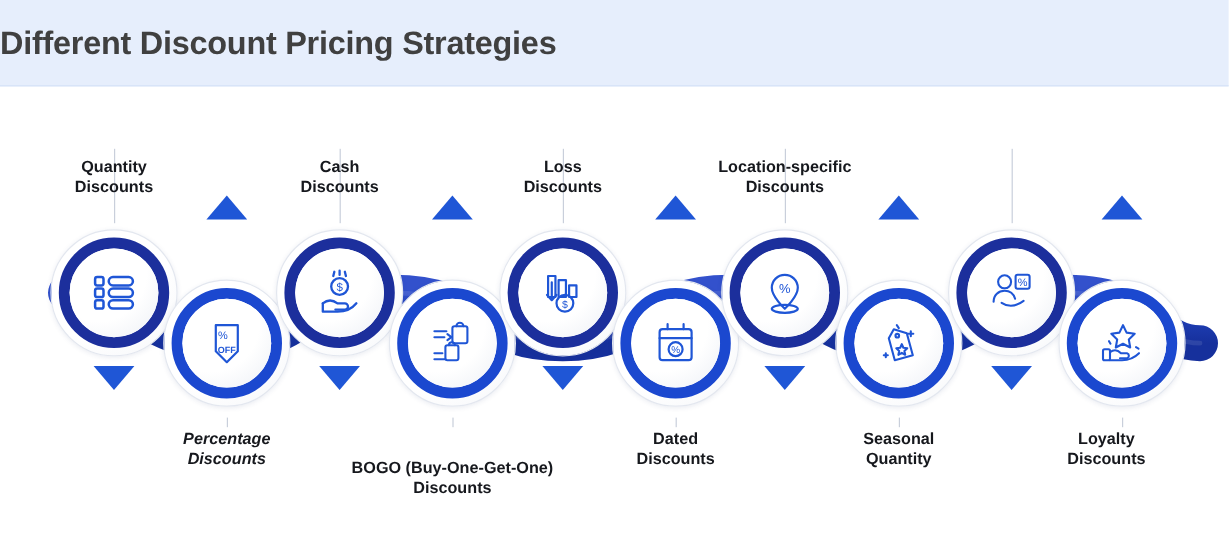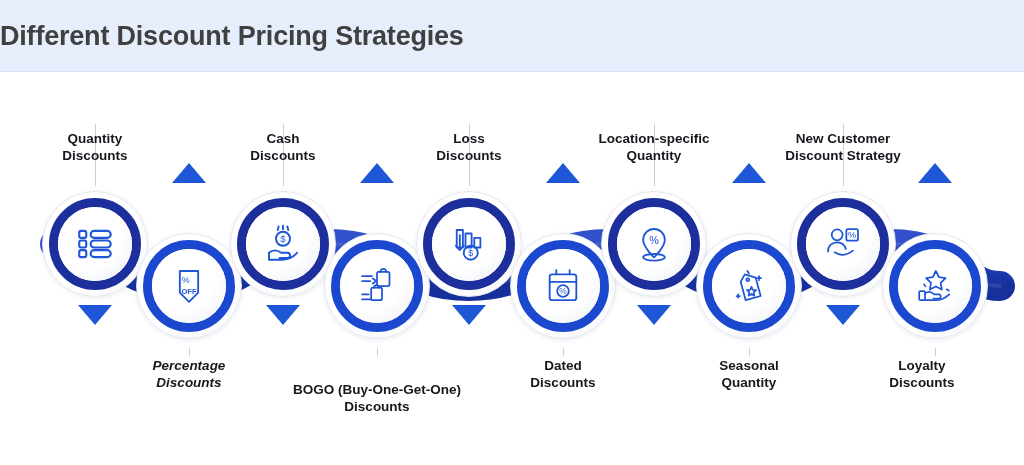--- a/index.html
+++ b/index.html
@@ -257,21 +257,21 @@
           <text x="24" y="34" font-size="10" font-family="Liberation Sans, sans-serif" fill="#1f56d6" stroke="none" text-anchor="middle">%</text>
         </svg>
       </div>
     </div>
     <div class="leader" style="left:563px; top:276px; height:8px;"></div>
     <div class="label" style="left:493px; top:285px; width:140px;">Dated
 Discounts</div>
 
     <div class="leader" style="left:654px; top:52px; height:62px;"></div>
     <div class="label" style="left:569px; top:58px; width:170px;">Location-specific
-Quantity</div>
+Discounts</div>
     <div class="node top" style="left:608px; top:126px;">
       <div class="halo"></div>
       <div class="ring"></div>
       <div class="disc">
         <svg width="40" height="40" viewBox="0 0 48 48" fill="none" stroke="#1f56d6" stroke-width="2.2" stroke-linecap="round" stroke-linejoin="round">
           <path d="M24 6 a13 13 0 0 1 13 13 c0 9 -13 21 -13 21 S11 28 11 19 A13 13 0 0 1 24 6 z"></path>
           <text x="24" y="24" font-size="13" font-family="Liberation Sans, sans-serif" fill="#1f56d6" stroke="none" text-anchor="middle">%</text>
           <ellipse cx="24" cy="40" rx="13" ry="4"></ellipse>
         </svg>
       </div>
@@ -290,22 +290,20 @@
           <path d="M36 12 l0 5 M33.5 14.5 l5 0 M11 34 l0 4 M9 36 l4 0"></path>
           <path d="M22 6 l2 3"></path>
         </svg>
       </div>
     </div>
     <div class="leader" style="left:749px; top:276px; height:8px;"></div>
     <div class="label" style="left:679px; top:285px; width:140px;">Seasonal
 Quantity</div>
 
     <div class="leader" style="left:843px; top:52px; height:62px;"></div>
-    <div class="label" style="left:763px; top:58px; width:160px;">New Customer
-Discount Strategy</div>
     <div class="node top" style="left:797px; top:126px;">
       <div class="halo"></div>
       <div class="ring"></div>
       <div class="disc">
         <svg width="40" height="40" viewBox="0 0 48 48" fill="none" stroke="#1f56d6" stroke-width="2.1" stroke-linecap="round" stroke-linejoin="round">
           <circle cx="17" cy="13" r="6.5"></circle>
           <path d="M6 33 c0 -7 5 -11 11 -11 c5 0 9 3 10.5 8"></path>
           <rect x="28" y="6" width="14" height="14" rx="2"></rect>
           <text x="35" y="17" font-size="11" font-family="Liberation Sans, sans-serif" fill="#1f56d6" stroke="none" text-anchor="middle">%</text>
           <path d="M14 34 c6 4 14 4 22 -2"></path>

